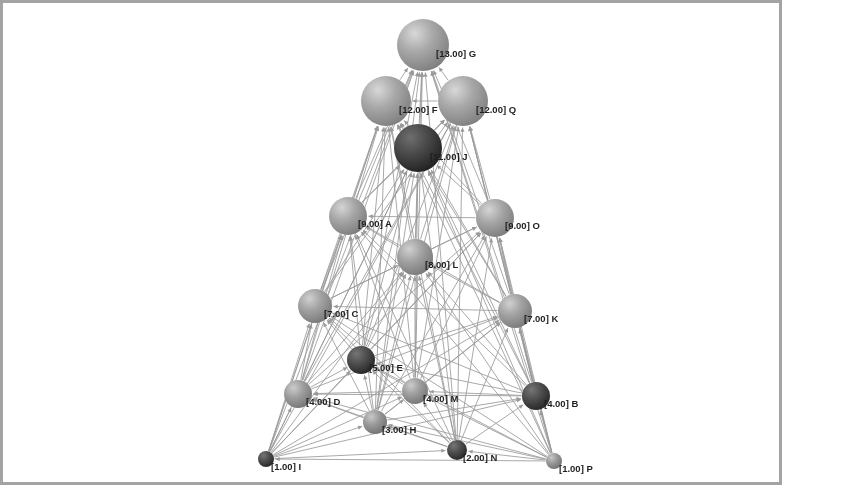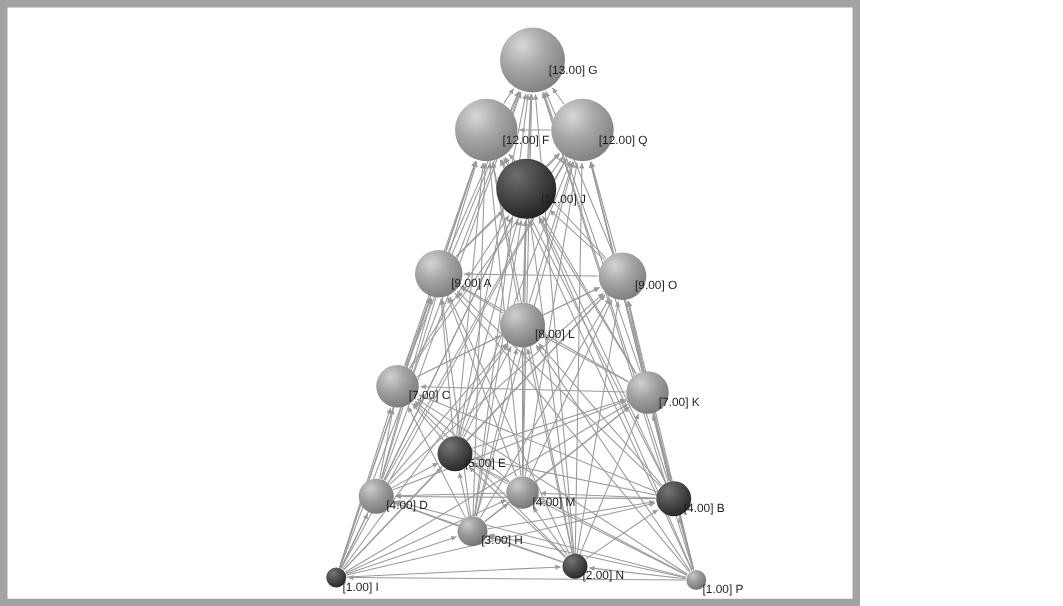--- a/index.html
+++ b/index.html
@@ -2,27 +2,28 @@
 <html><head>
 <meta charset="utf-8">
 <style>
   html, body {
     margin: 0;
     padding: 0;
     background: #ffffff;
   }
   #canvas-frame {
     position: relative;
-    width: 688px;
+    width: 782px;
     height: 485px;
     background: #ffffff;
-    border: 6px solid #a3a3a3;
+    border: 3px solid #a3a3a3;
     box-sizing: border-box;
     overflow: hidden;
     font-family: "Liberation Sans", sans-serif;
+    font-weight: bold;
   }
   #graph-svg {
     position: absolute;
     left: 0;
     top: 0;
     width: 850px;
     height: 485px;
     display: block;
   }
   .node-label {

